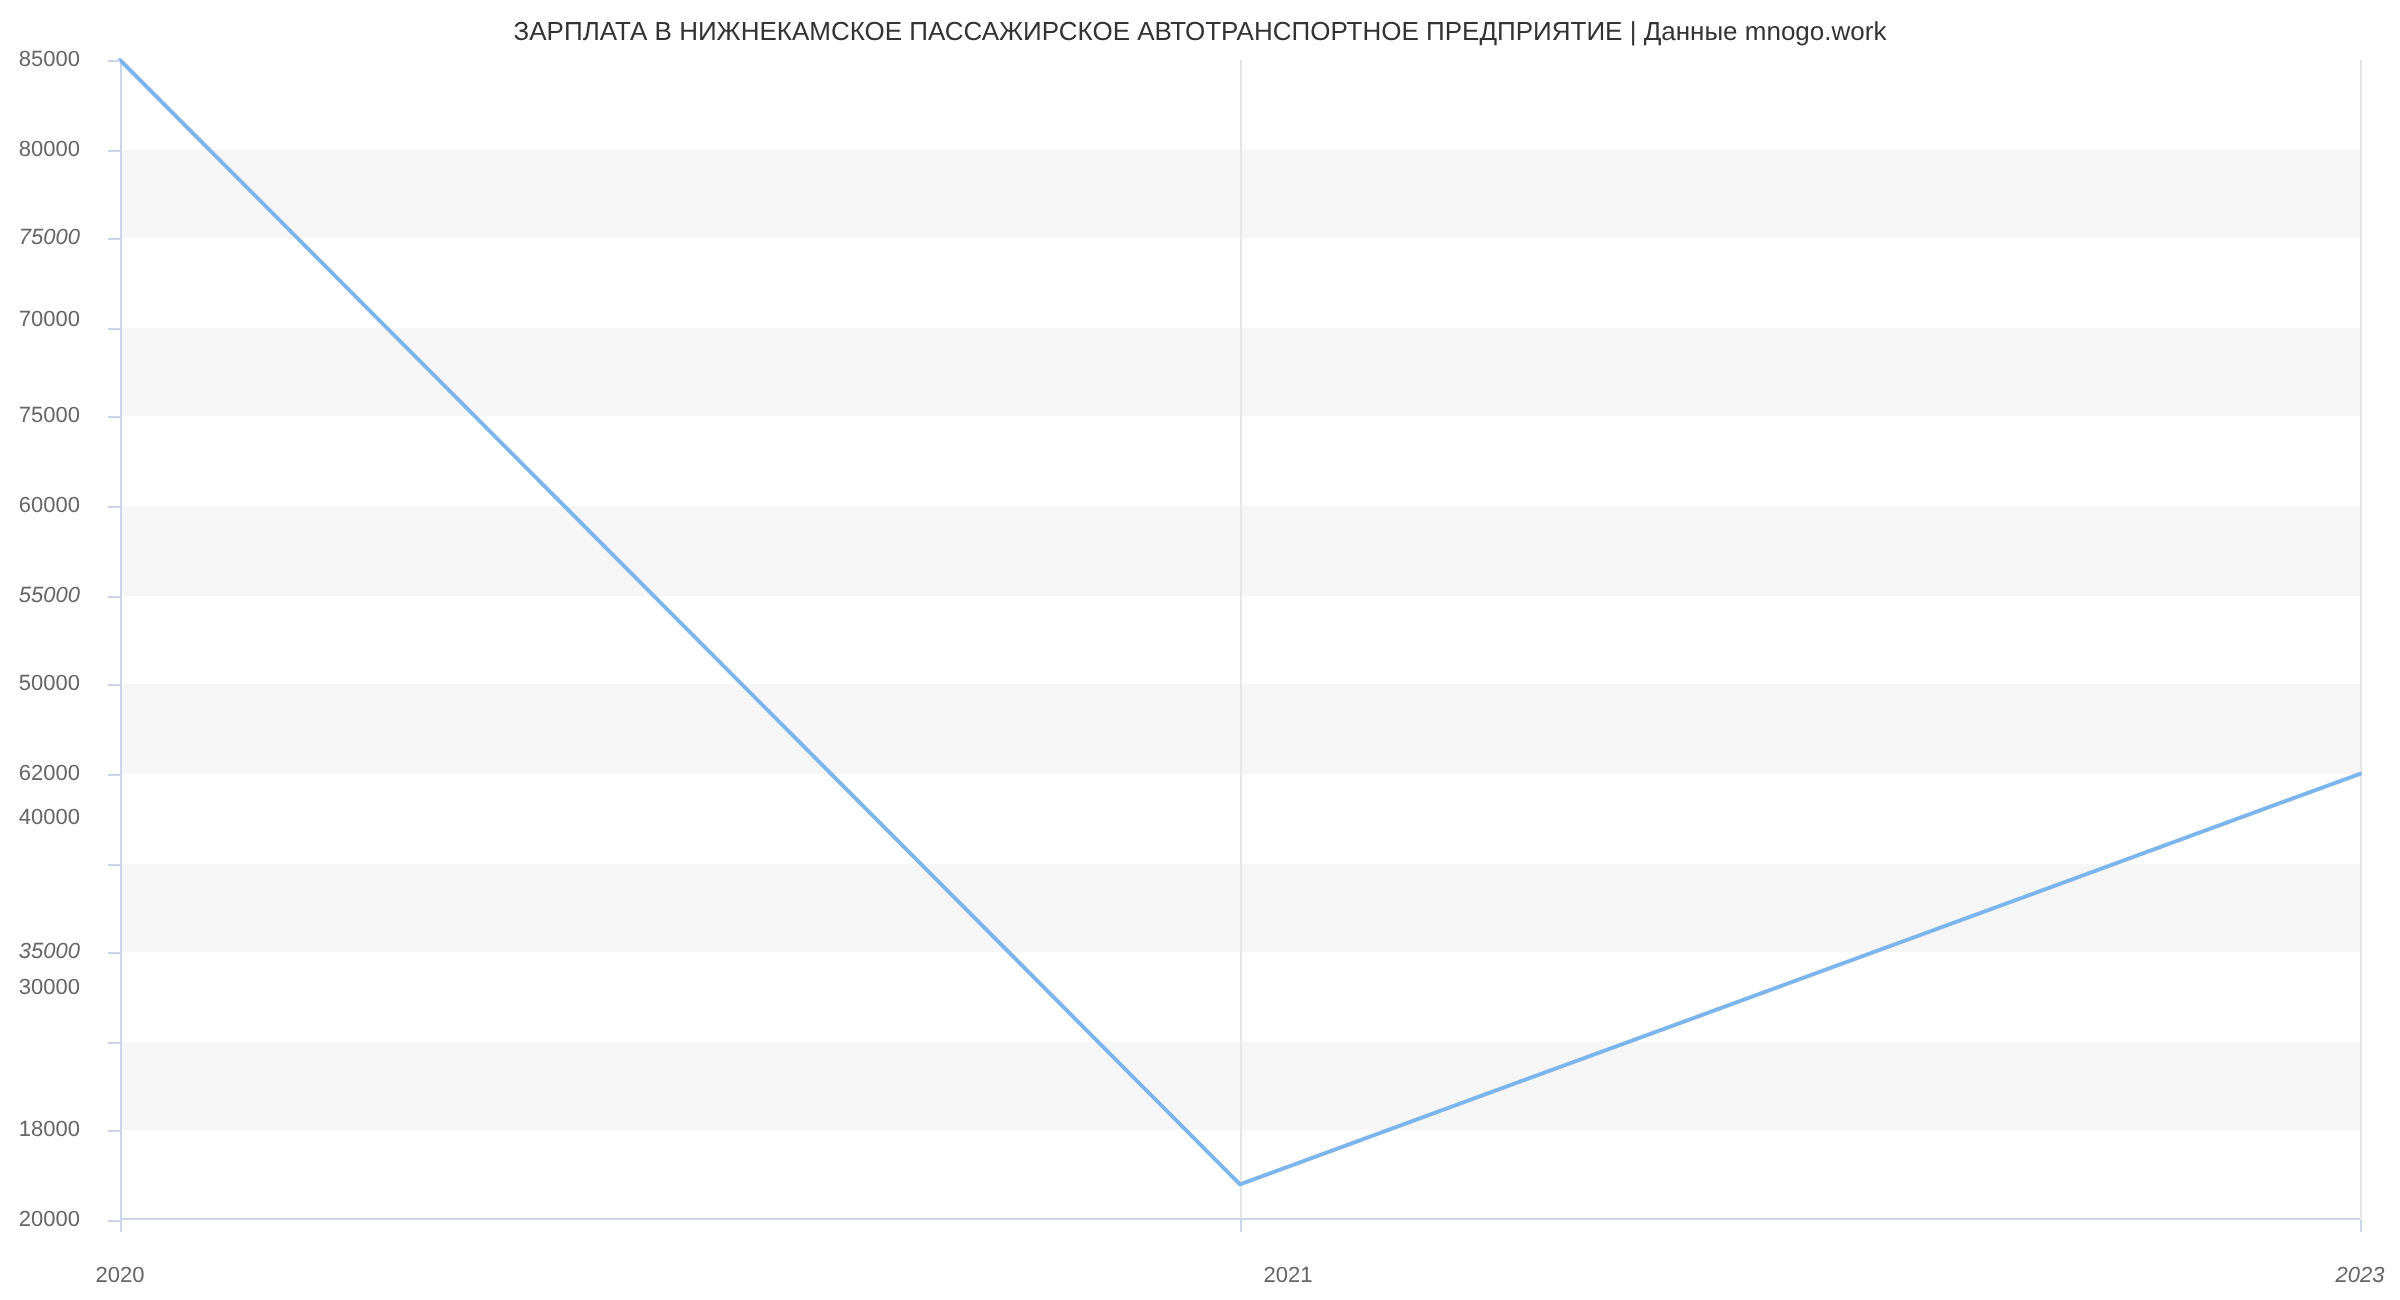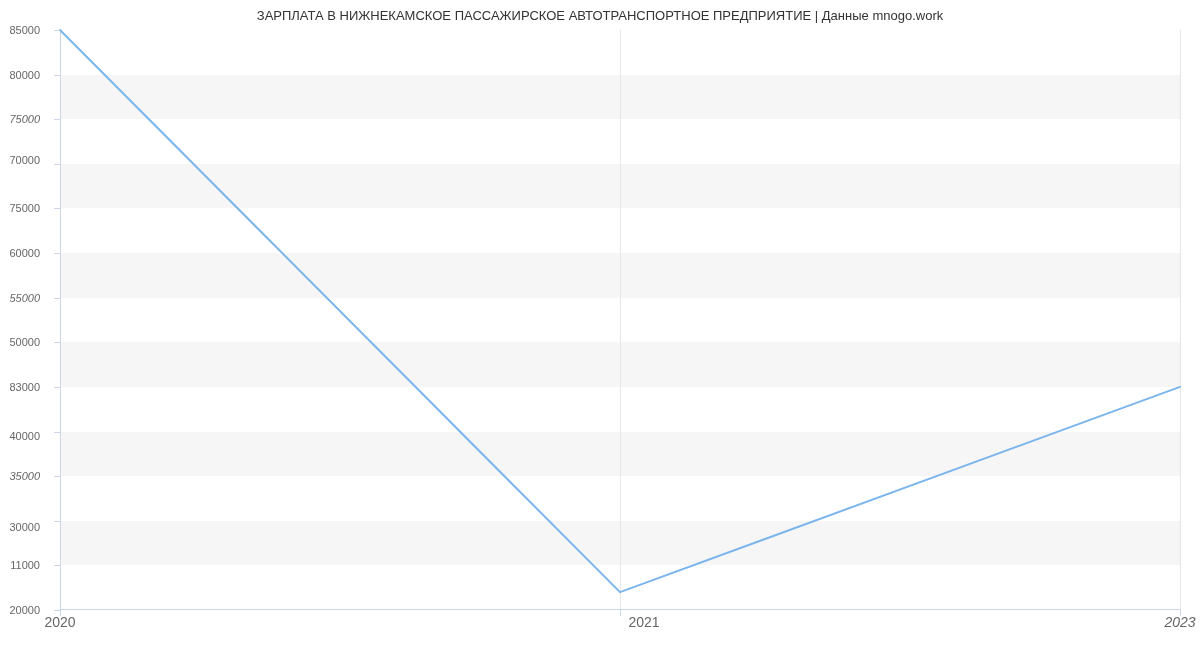--- a/index.html
+++ b/index.html
@@ -64,22 +64,22 @@
       margin-right: 20px;
       font-size: 11px;
       color: #666;
       transform: translateY(-50%);
       white-space: nowrap;
       text-align: center;
     }
     .x-label {
       position: absolute;
       top: 100%;
-      margin-top: 4px;
-      font-size: 14px;
+      margin-top: 22px;
+      font-size: 11px;
       color: #666;
       transform: translateX(-50%);
       white-space: nowrap;
     }
     .x-tic {
       position: absolute;
       top: 100%;
       width: 1px;
       height: 6px;
       background: #ccd6eb;
@@ -122,29 +122,29 @@
     <div class="x-gridline" style="left: 560px;"></div>
       <div class="x-gridline" style="left: 1120px;"></div>
       <div class="y-axis-line"></div>
     <div class="x-axis-line"></div>
     <svg class="data-line" preserveAspectRatio="none" viewBox="0 0 1120 580">
       <polyline points="0,0 560,562.1538461538462 1120,356.9230769230769"></polyline>
     </svg>
   <div class="y-tic" style="top: 580px;"></div>
       <div class="y-label" style="top: 580px;">20000</div>
       <div class="y-tic" style="top: 535.385px;"></div>
-      <div class="y-label" style="top: 535.385px;">11000</div>
+      <div class="y-label" style="top: 535.385px;">18000</div>
       <div class="y-tic" style="top: 490.769px;"></div>
-      <div class="y-label" style="top: 497px;">30000</div>
+      <div class="y-label" style="top: 464px;">30000</div>
       <div class="y-tic" style="top: 446.154px;"></div>
       <div class="y-label" style="top: 446.154px; font-style: italic;">35000</div>
       <div class="y-tic" style="top: 401.538px;"></div>
-      <div class="y-label" style="top: 406px;">40000</div>
+      <div class="y-label" style="top: 379px;">40000</div>
       <div class="y-tic" style="top: 356.923px;"></div>
-      <div class="y-label" style="top: 356.923px;">83000</div>
+      <div class="y-label" style="top: 356.923px;">62000</div>
       <div class="y-tic" style="top: 312.308px;"></div>
       <div class="y-label" style="top: 312.308px;">50000</div>
       <div class="y-tic" style="top: 267.692px;"></div>
       <div class="y-label" style="top: 267.692px; font-style: italic;">55000</div>
       <div class="y-tic" style="top: 223.077px;"></div>
       <div class="y-label" style="top: 223.077px;">60000</div>
       <div class="y-tic" style="top: 178.462px;"></div>
       <div class="y-label" style="top: 178.462px;">75000</div>
       <div class="y-tic" style="top: 133.846px;"></div>
       <div class="y-label" style="top: 130px;">70000</div>

